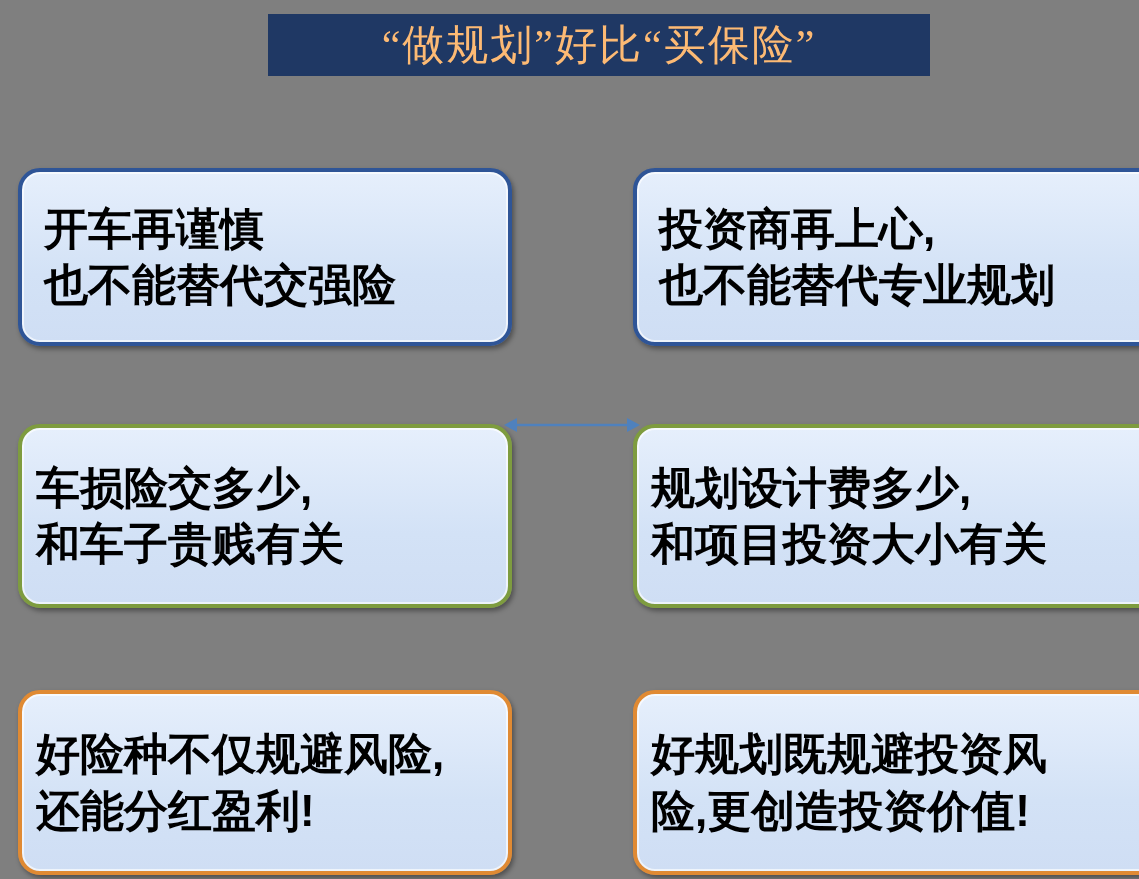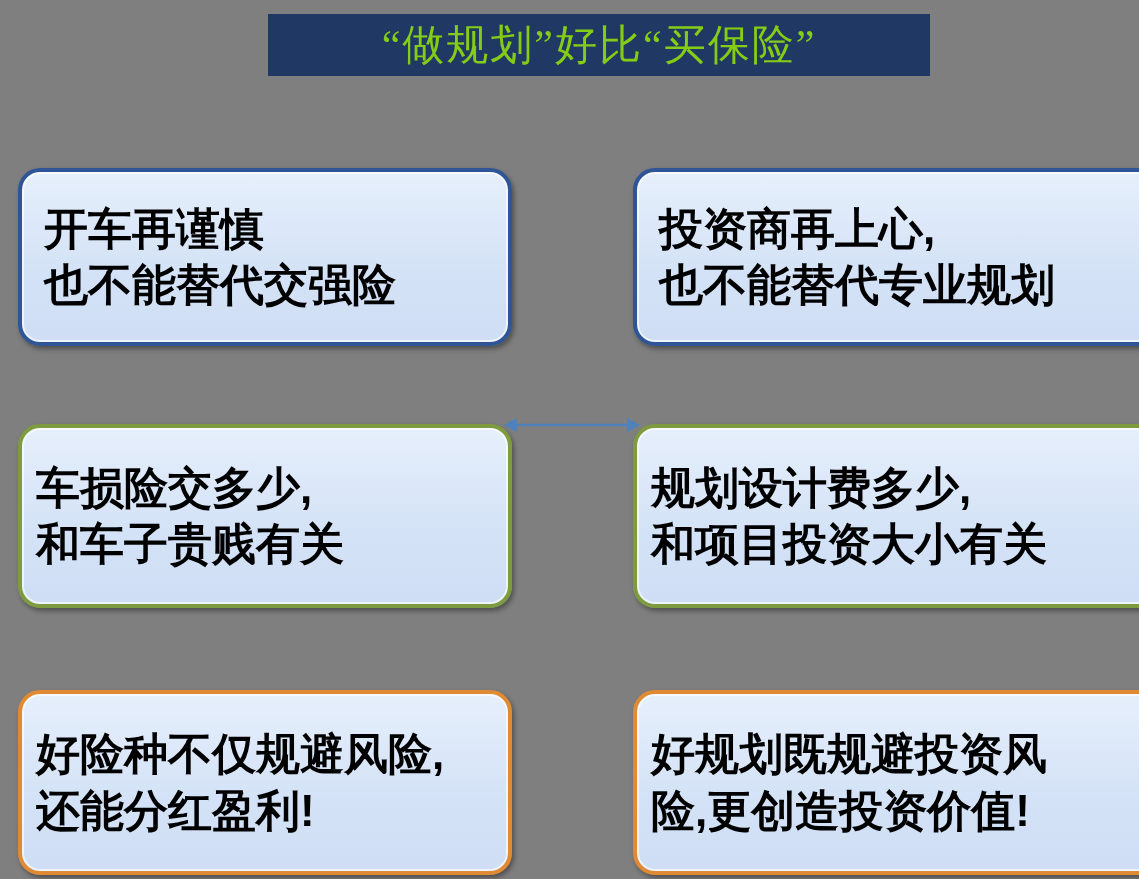--- a/index.html
+++ b/index.html
@@ -15,21 +15,21 @@
     overflow: hidden;
     font-family: "Liberation Sans", sans-serif;
   }
   .title-bar {
     position: absolute;
     left: 268px;
     top: 14px;
     width: 662px;
     height: 62px;
     background: #1f3864;
-    color: #84cc16;
+    color: #fdba74;
     font-family: "Liberation Serif", serif;
     font-size: 42px;
     letter-spacing: 2px;
     display: flex;
     align-items: center;
     justify-content: center;
     white-space: nowrap;
   }
   .row {
     position: absolute;

